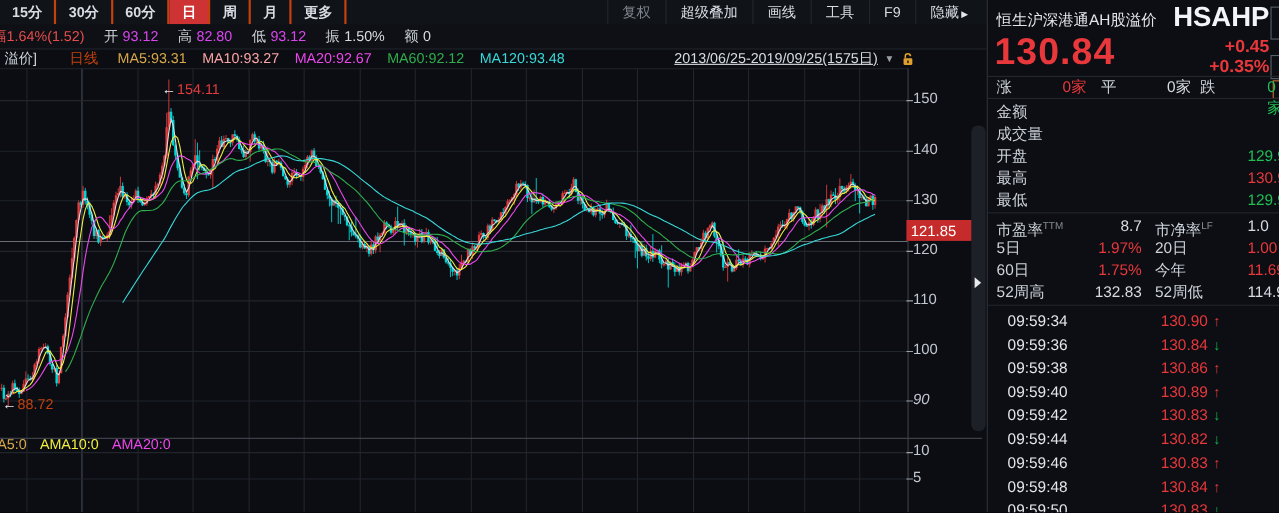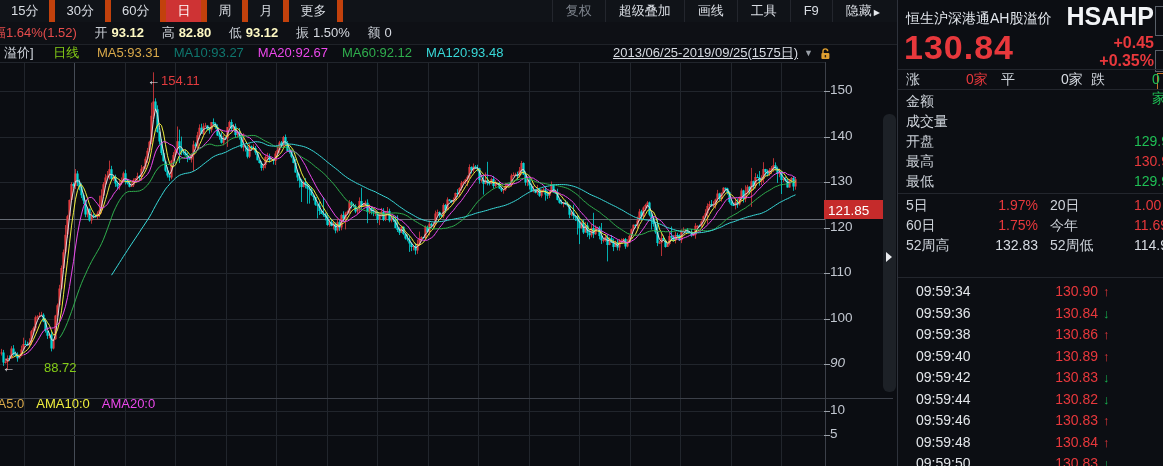--- a/index.html
+++ b/index.html
@@ -2,46 +2,46 @@
 <html><head>
 <meta charset="utf-8">
 <style>
   html,body{margin:0;padding:0;background:#07080b;}
   #app{position:relative;width:1163px;height:466px;overflow:hidden;
        font-family:"Liberation Sans","DejaVu Sans",sans-serif;
        background:#0b0d12;color:#d7dbe2;font-size:13px;}
   
   .tabs-row{position:absolute;left:0;top:0;width:897px;height:22px;background:#101318;
             border-bottom:1px solid #1f2228;display:flex;align-items:stretch;z-index:5;}
-  .tab{padding:0 11px;line-height:22px;color:#d9dde3;border-right:6px solid #c2410c;cursor:default;}
+  .tab{padding:0 11px;line-height:22px;color:#d9dde3;border-right:2px solid #c2410c;cursor:default;font-weight:bold;}
   .tab.active{background:#ce3334;color:#fff;}
   .menu-right{position:absolute;right:4px;top:0;height:22px;display:flex;}
   .menu-item{padding:0 13px;line-height:22px;color:#d9dde3;border-left:1px solid #23262d;white-space:nowrap;}
   .menu-item.dim{color:#7e848d;}
   .menu-item .arr{font-size:8px;color:#e6e9ed;margin-left:2px;}
   .info-row{position:absolute;left:0;top:22px;width:897px;height:22px;background:#0e1015;
             border-bottom:1px solid #1f2228;line-height:22px;white-space:nowrap;overflow:hidden;z-index:5;}
   .info-row .chg{color:#e64c4c;margin-left:-7px;}
   .info-row .lab{color:#c9ced5;margin-left:14px;margin-right:4px;}
-  .info-row .red{color:#fef9c3;font-weight:bold;} .info-row .wv{color:#d7dbe2;}
+  .info-row .red{color:#d946ef;} .info-row .wv{color:#d7dbe2;}
   
   .ma-bar{position:absolute;left:4px;top:45px;height:16px;line-height:16px;white-space:nowrap;z-index:4;overflow:hidden;width:560px;}
   .ma-bar .name{color:#cfd4db;margin-left:-13px;}
-  .ma-bar .per{color:#84cc16;margin-left:16px;font-family:Liberation Serif, serif;}
+  .ma-bar .per{color:#c2410c;margin-left:26px;font-family:Liberation Serif, serif;}
   .ma-bar .ma{margin-left:14px;}
   .date-range{position:absolute;top:45px;left:520px;width:312px;height:16px;display:flex;
               justify-content:flex-end;align-items:center;gap:6px;z-index:4;}
   .date-range .txt{color:#d7dbe2;text-decoration:underline;}
   .date-range .dd{color:#9aa0a8;font-size:9px;}
   
   #chartSvg{position:absolute;left:0;top:0;z-index:1;}
   .axis-label{position:absolute;left:830px;width:56px;color:#c2c7d0;font-size:13.5px;z-index:2;}
   .anno{position:absolute;z-index:3;font-size:13px;white-space:nowrap;}
   .anno .arrow{color:#e8eaed;margin-right:1px;}
-  .anno .hi{color:#e23b3e;} .anno .lo{color:#84cc16;margin-left:28px;}
+  .anno .hi{color:#e23b3e;} .anno .lo{color:#c2410c;}
   .vol-labels{position:absolute;left:4px;top:396px;height:16px;line-height:16px;white-space:nowrap;z-index:3;}
   .vol-labels span{margin-right:12px;}
   .splitter{position:absolute;left:883px;top:114px;width:13px;height:278px;background:#1d2127;border-radius:6px;z-index:4;}
   .splitter .tri{position:absolute;left:3px;top:138px;width:0;height:0;
                  border-left:6px solid #e8eaed;border-top:5px solid transparent;border-bottom:5px solid transparent;}
   
   .panel{position:absolute;left:897px;top:0;width:266px;height:466px;background:#0c0e13;
          border-left:1px solid #2e323b;z-index:6;}
   .panel .hline{position:absolute;left:0;width:266px;border-top:1px solid #23262d;}
   .p-title{position:absolute;left:8px;top:10px;font-size:14px;color:#e2e6ec;}
@@ -157,21 +157,21 @@
     <span class="lab">开</span><span class="red">93.12</span>
     <span class="lab">高</span><span class="red">82.80</span>
     <span class="lab">低</span><span class="red">93.12</span>
     <span class="lab">振</span><span class="wv">1.50%</span>
     <span class="lab">额</span><span class="wv">0</span>
   </div>
 
   <div class="ma-bar">
     <span class="name">股溢价]</span>
     <span class="per">日线</span>
-    <span id="maLabels"><span class="ma" style="color: rgb(217, 169, 74);">MA5:93.31</span><span class="ma" style="color: #0f766e;">MA10:93.27</span><span class="ma" style="color: rgb(236, 72, 236);">MA20:92.67</span><span class="ma" style="color: rgb(47, 174, 77);">MA60:92.12</span><span class="ma" style="color: rgb(56, 217, 217); margin-top: 35px;">MA120:93.48</span></span>
+    <span id="maLabels"><span class="ma" style="color: rgb(217, 169, 74);">MA5:93.31</span><span class="ma" style="color: #fca5a5;">MA10:93.27</span><span class="ma" style="color: rgb(236, 72, 236);">MA20:92.67</span><span class="ma" style="color: rgb(47, 174, 77);">MA60:92.12</span><span class="ma" style="color: rgb(56, 217, 217); margin-top: 35px;">MA120:93.48</span></span>
   </div>
 
   <div class="date-range">
     <span class="txt">2013/06/25-2019/09/25(1575日)</span>
     <span class="dd">▼</span>
     <svg width="13" height="13" viewBox="0 0 13 13">
       <path d="M4 6 V4.2 A2.3 2.3 0 0 1 8.6 4.2 L8.6 2.8" fill="none" stroke="#e0a030" stroke-width="1.4"></path>
       <rect x="2.4" y="6" width="8" height="6" rx="1" fill="#e0a030"></rect>
       <rect x="5.7" y="8" width="1.4" height="2.4" fill="#2a2013"></rect>
     </svg>
@@ -241,20 +241,26 @@
           <span class="val c-red">130.9</span>
         </div>
         <div class="prow">
           <span class="lbl">最低</span>
           <span class="val c-green">129.9</span>
         </div>
       </div>
     <div class="hline" style="top:193px"></div>
     <div class="p-rows" id="ratioRows" style="top:195px">
         <div class="prow">
+          <span class="lbl">市盈率<span class="sup">TTM</span></span>
+          <span class="lval c-plain">8.7</span>
+          <span class="rlbl">市净率<span class="sup">LF</span></span>
+          <span class="rval c-plain">1.0</span>
+        </div>
+        <div class="prow">
           <span class="lbl">5日</span>
           <span class="lval c-red">1.97%</span>
           <span class="rlbl">20日</span>
           <span class="rval c-red">1.00</span>
         </div>
         <div class="prow">
           <span class="lbl">60日</span>
           <span class="lval c-red">1.75%</span>
           <span class="rlbl">今年</span>
           <span class="rval c-red">11.69</span>

